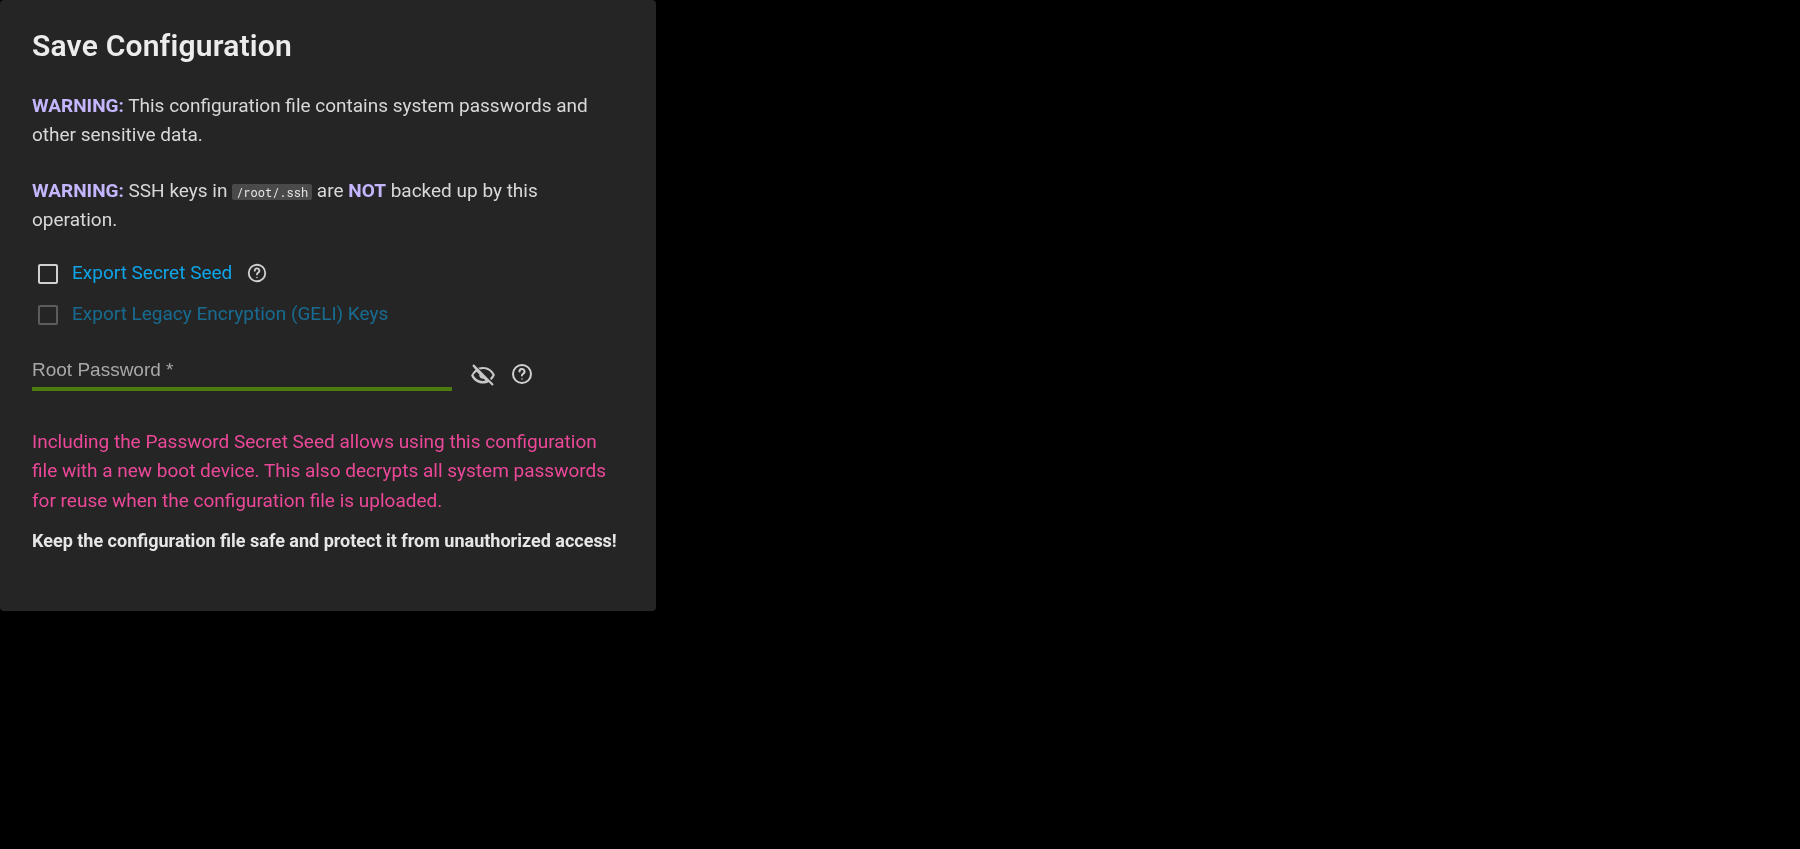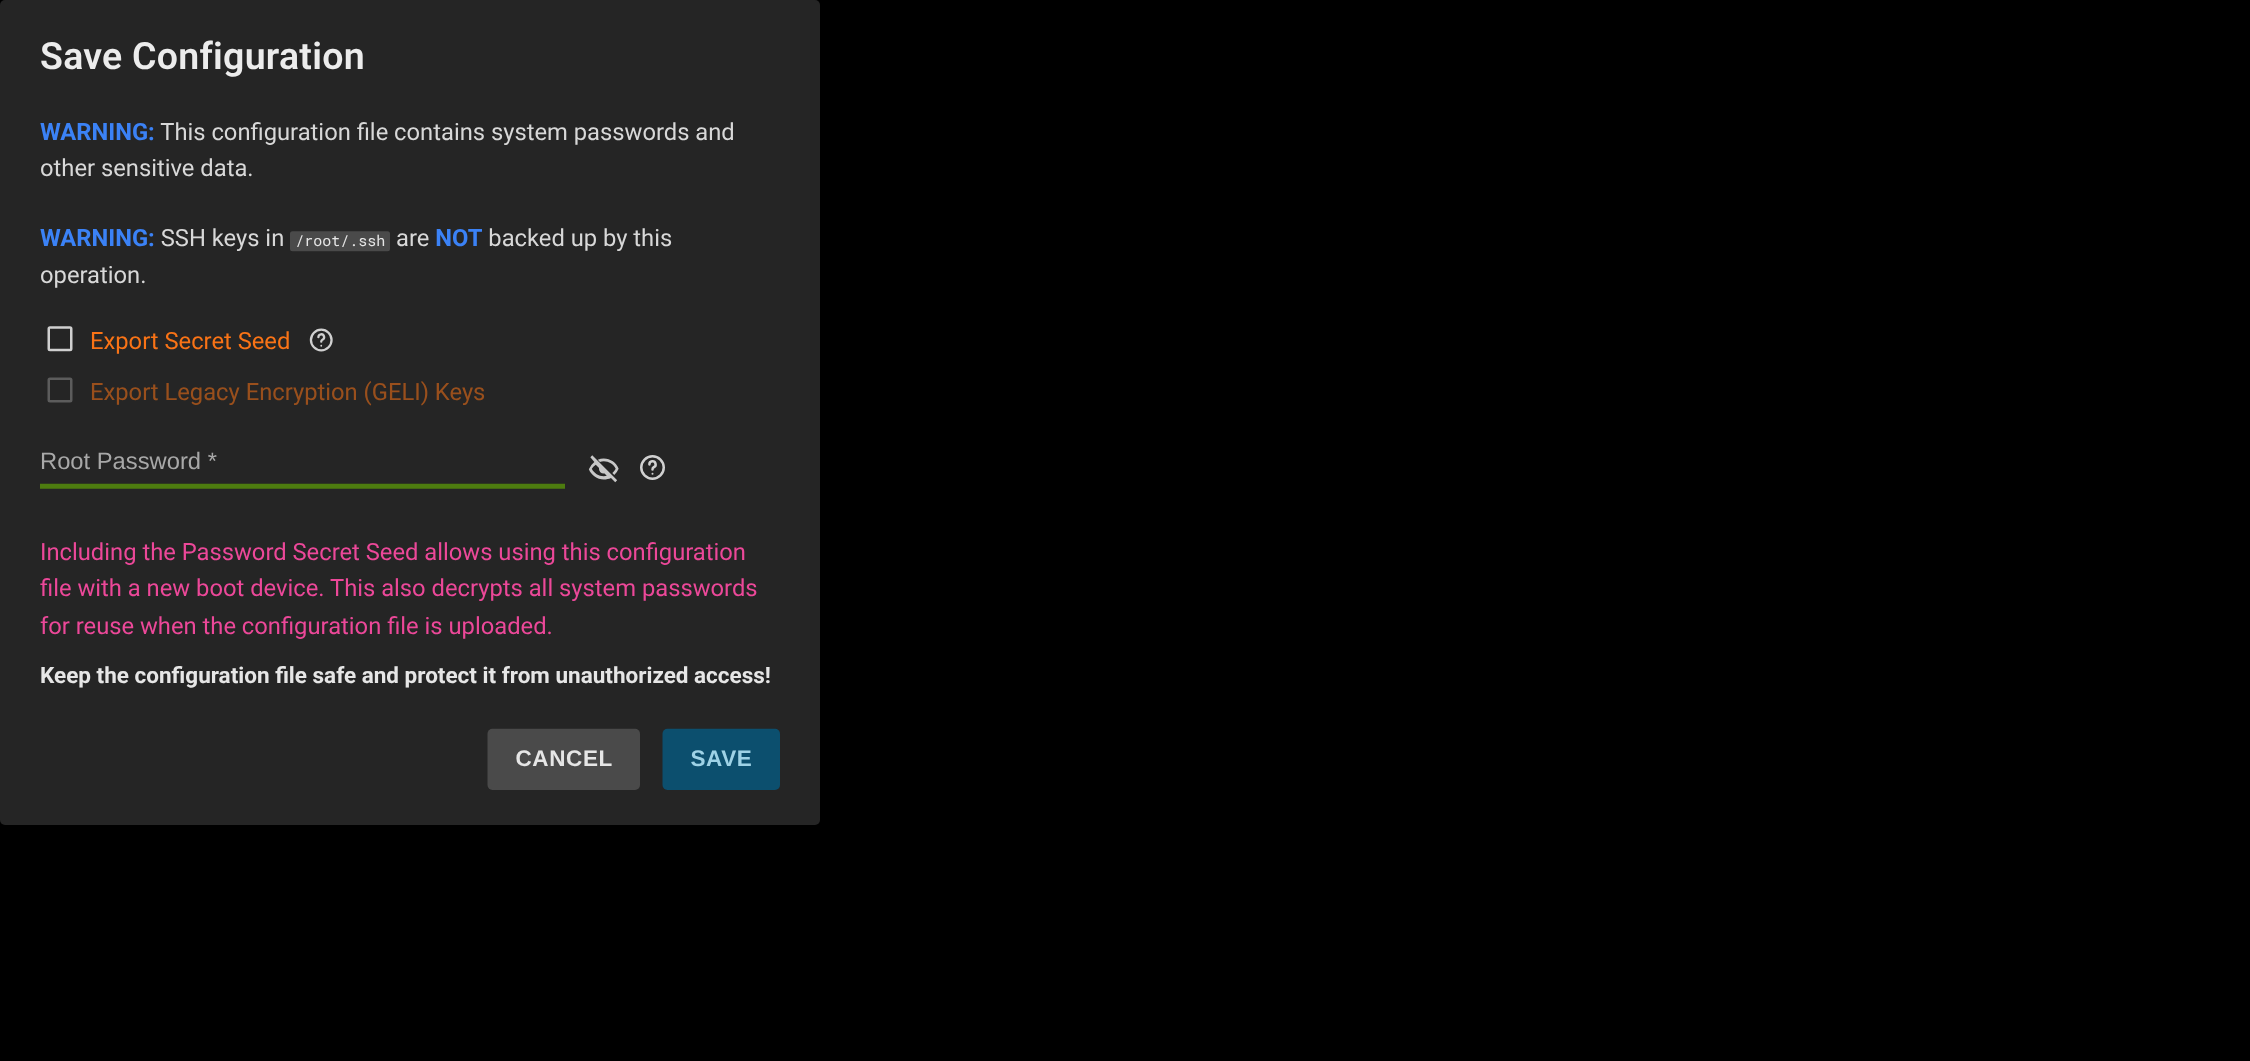--- a/index.html
+++ b/index.html
@@ -32,38 +32,38 @@
     margin: 0 0 28px 0;
     letter-spacing: 0.2px;
   }
 
   .warn-para {
     font-size: 19px;
     line-height: 1.55;
     color: #d8d8d8;
     margin: 0 0 26px 0;
   }
-  .warn-para strong, .warn-para b { font-weight: 700; color: #3b82f6; }
+  .warn-para strong, .warn-para b { font-weight: 700; color: #c4b5fd; }
 
   code.path {
     font-family: "Roboto Mono", "Courier New", monospace;
     background: #4a4a4a;
     color: #e6e6e6;
     padding: 0px 4px;
     border-radius: 2px;
     font-size: 12px;
   }
 
   .checkbox-row {
     display: flex;
-    align-items: flex-start;
+    align-items: flex-end;
     gap: 14px;
     margin: 10px 0 18px 6px;
     font-size: 19px;
-    color: #f97316;
+    color: #0ea5e9;
   }
   .checkbox-row.disabled { opacity: 0.55; }
 
   .checkbox-box {
     width: 20px; height: 20px;
     border: 2.5px solid #d0d0d0;
     border-radius: 2px;
     box-sizing: border-box;
     flex: 0 0 auto;
   }
@@ -185,18 +185,14 @@
         <path d="M9.5 9.5a2.5 2.5 0 1 1 3.5 2.3c-.9.4-1 .9-1 1.7" stroke-linecap="round"></path>
         <circle cx="12" cy="17" r="0.8" fill="#d0d0d0" stroke="none"></circle>
       </svg>
     </span>
   </div>
 
   <p class="info-para">Including the Password Secret Seed allows using this configuration file with a new boot device. This also decrypts all system passwords for reuse when the configuration file is uploaded.</p>
 
   <p class="keep-safe">Keep the configuration file safe and protect it from unauthorized access!</p>
 
-  <div class="actions">
-    <button class="btn btn-cancel">Cancel</button>
-    <button class="btn btn-save">Save</button>
-  </div>
 
 </div>
 
 </body></html>

